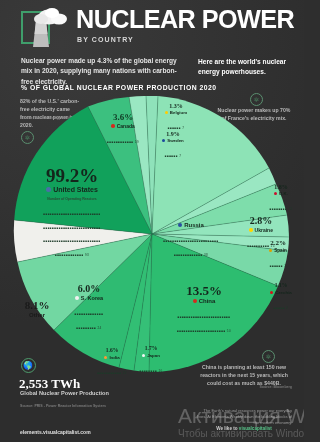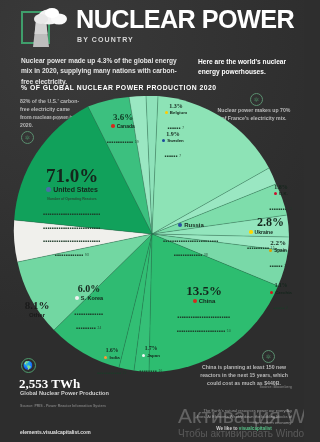--- a/index.html
+++ b/index.html
@@ -210,21 +210,21 @@
     </g>
     <g stroke="#1f6f49" stroke-width="0.7" fill="none" opacity="0.55">
       <path d="M142 142 L4.2 128 M142 142 L78 14.5 M142 142 L119 4.9 M142 142 L136 4.05
                M142 142 L148 4.05 M142 142 L259 76 M142 142 L266 92 M142 142 L277 123
                M142 142 L279 145 M142 142 L278 159 M142 142 L268 194 M142 142 L139 279.9
                M142 142 L124 278.5 M142 142 L109 275.5 M142 142 L44 238 M142 142 L7.5 170"></path>
     </g>
   </svg>
 
   <div class="slice-label" style="left:14px; top:166px; width:116px;">
-    <div class="pct" style="font-size:19px;">71.0%</div>
+    <div class="pct" style="font-size:19px;">99.2%</div>
     <div class="cname" style="font-size:7px;">
       <span class="flag" style="width:5px;height:5px;background:#4b6ea8;"></span>
       <span>United States</span>
     </div>
     <div class="rlabel" style="margin-top:4px;">Number of Operating Reactors</div>
     <div class="dots">
       <span>■■■■■■■■■■■■■■■■■■■■■■■■■■</span><br><span>■■■■■■■■■■■■■■■■■■■■■■■■■■</span><br>
       <span>■■■■■■■■■■■■■■■■■■■■■■■■■■</span><br><span>■■■■■■■■■■■■■ 93</span>
     </div>
   </div>
@@ -292,21 +292,21 @@
   <div class="slice-label" style="left:263px; top:184px; width:36px;">
     <div class="pct" style="font-size:6px;">1.8%</div>
     <div class="cname" style="font-size:4.4px;">
       <span class="flag" style="width:3px;height:3px;background:#c8102e;"></span>
       <span>U.K.</span>
     </div>
     <div class="dots"><span>■■■■■■■■ 11</span></div>
   </div>
 
   <div class="slice-label" style="left:238px; top:216px; width:46px;">
-    <div class="pct" style="font-size:12px;text-align:right;">2.8%</div>
+    <div class="pct" style="font-size:10px;">2.8%</div>
     <div class="cname" style="font-size:5px;">
       <span class="flag" style="width:3.5px;height:3.5px;background:#ffd700;"></span>
       <span>Ukraine</span>
     </div>
     <div class="dots"><span>■■■■■■■■■■ 15</span></div>
   </div>
 
   <div class="slice-label" style="left:258px; top:240px; width:40px;">
     <div class="pct" style="font-size:7px;">2.2%</div>
     <div class="cname" style="font-size:4.6px;">

